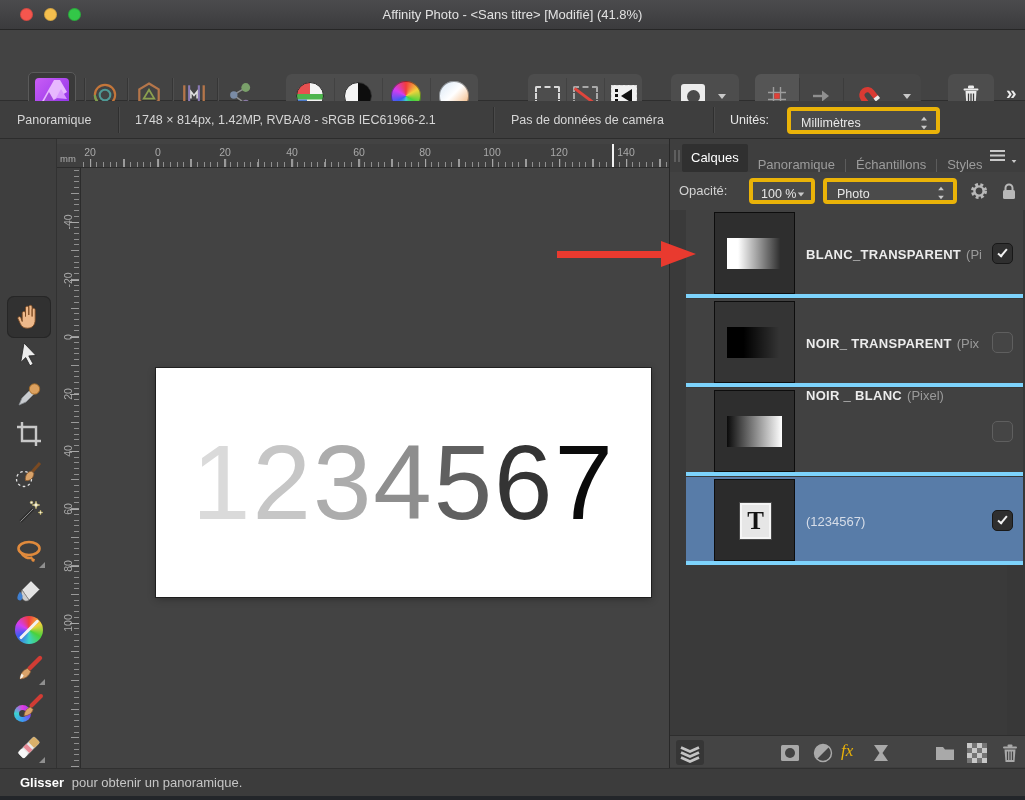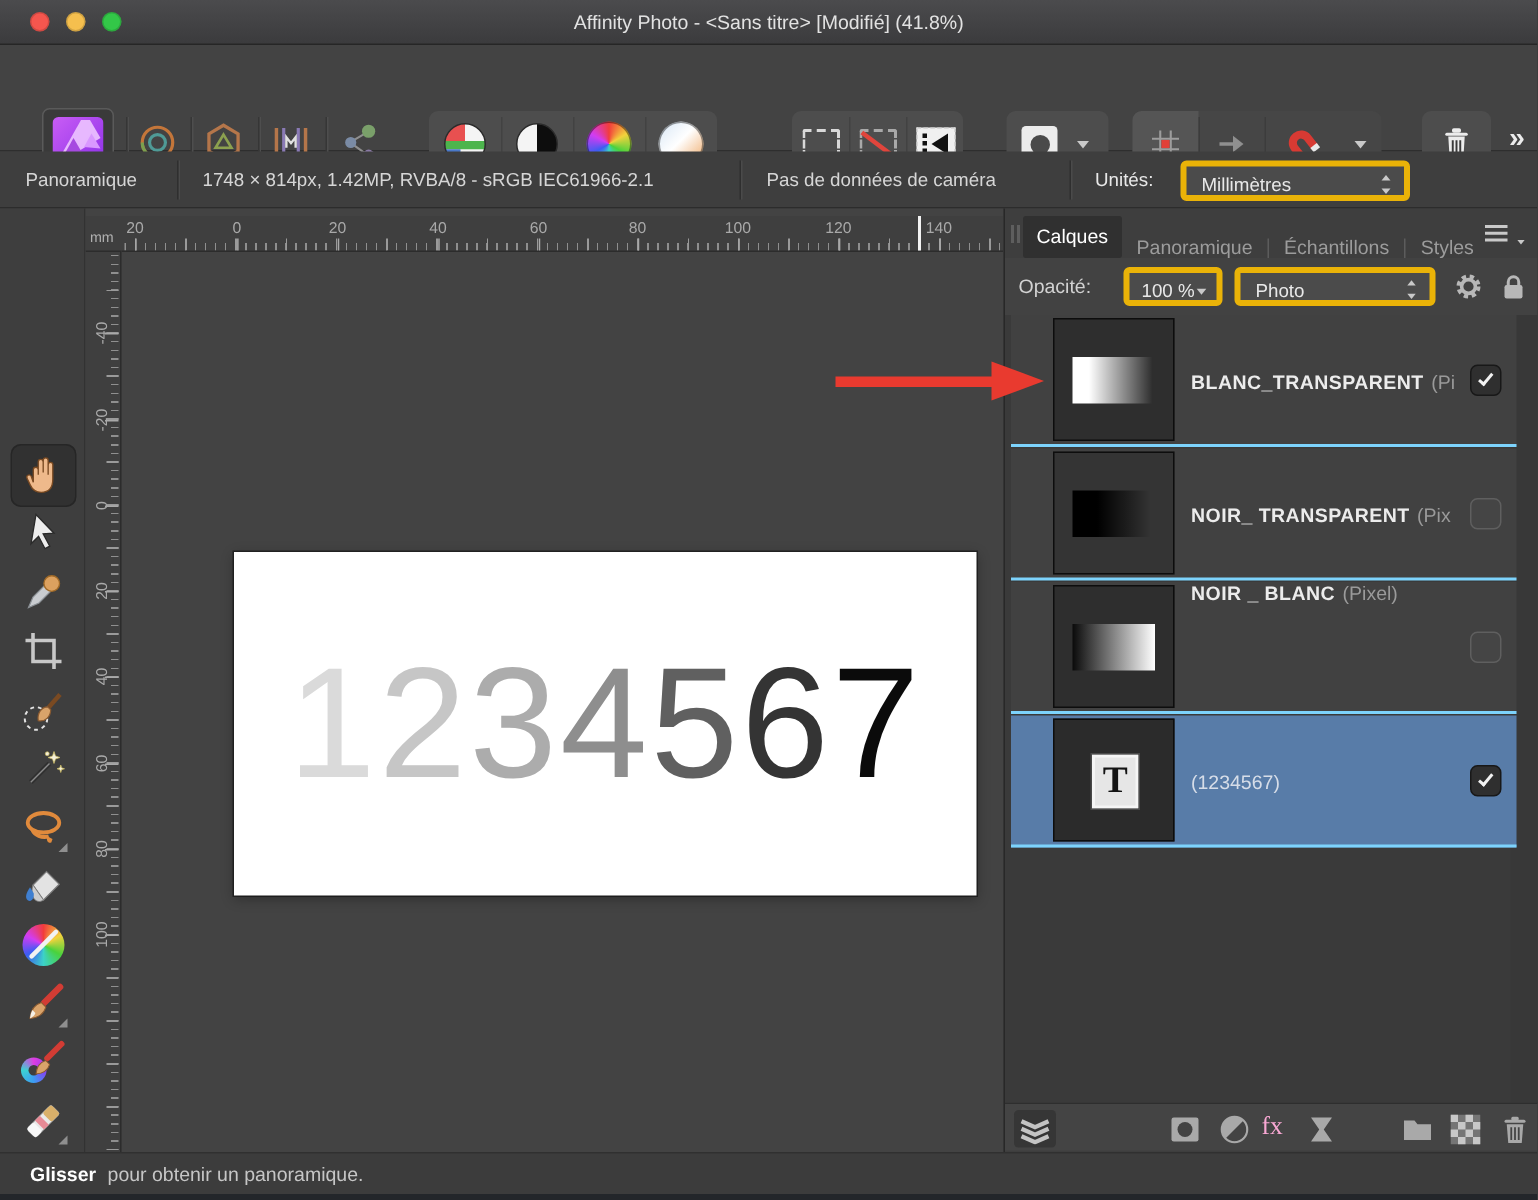--- a/index.html
+++ b/index.html
@@ -51,21 +51,21 @@
   .vlab{position:absolute;left:-1px;width:24px;text-align:center;font-size:10.5px;color:#a9a9a9;transform:rotate(-90deg)}
   .vtick{position:absolute;right:1px;width:9px;height:1px;background:#a9a9a9}
   .page{position:absolute;left:99px;top:229px;width:495px;height:229px;background:#ffffff;box-shadow:0 0 0 1px rgba(0,0,0,.45),0 2px 8px rgba(0,0,0,.3)}
   .digits{width:100%;height:100%;display:flex;align-items:center;justify-content:center;font-size:105px;letter-spacing:2px;font-family:"Liberation Sans",sans-serif}
 
   
   .panel{left:669px;top:139px;width:356px;height:629px;background:#3e3e3e;border-left:1px solid #282828}
   .tabtxt{font-size:13px;color:#9c9c9c;white-space:nowrap}
   .tabsep{width:1px;height:13px;background:#5c5c5c}
   .activetab{background:#303030;color:#fff;line-height:28px;padding:0 9px;border-radius:2px}
-  .row{position:absolute;left:4px;width:337px;height:88px;background:#414141;border-bottom:2px solid #7dd3fc}
+  .row{position:absolute;left:16px;width:337px;height:88px;background:#414141;border-bottom:4px solid #7dd3fc}
   .rowsel{background:#587ca8}
   .thumb{position:absolute;left:28px;top:2px;width:81px;height:82px;background:#2e2e2e;border:1px solid #0d0d0d}
   .gbar{position:absolute;left:12px;top:25px;width:55px;height:31px}
   .lname{font-size:13px;font-weight:bold;color:#ececec;letter-spacing:.3px}
   .lsuf{font-size:13px;color:#9a9a9a;margin-left:5px}
   .plain .lname{font-weight:normal;color:#d6dde8;letter-spacing:0}
   .cbox{position:absolute;left:306px;top:33px;width:21px;height:21px;border-radius:5px}
   .cbox.on{background:#2f2f2f;border:1px solid #181818}
   .cbox.off{background:#454545;border:1px solid #5f5f5f}
   .ck{position:absolute;left:7px;top:3px;width:5px;height:10px;border:solid #f2f2f2;border-width:0 2px 2px 0;transform:rotate(40deg)}
@@ -512,21 +512,21 @@
       </div>
       <svg class="abs" style="left:109px;top:6px" width="22" height="22" viewBox="0 0 22 22">
         <rect x="2" y="3" width="18" height="16" rx="1.5" fill="#a9a9a9"></rect>
         <circle cx="11" cy="11" r="5" fill="#434343"></circle>
       </svg>
       <svg class="abs" style="left:142px;top:6px" width="22" height="22" viewBox="0 0 22 22">
         <circle cx="11" cy="11" r="8.5" fill="#a9a9a9"></circle>
         <path d="M17 5A8.5 8.5 0 0 1 5 17z" fill="#434343"></path>
         <circle cx="11" cy="11" r="8.5" fill="none" stroke="#a9a9a9" stroke-width="1.4"></circle>
       </svg>
-      <span class="abs" style="left:171px;top:5px;font-family:'Liberation Serif',serif;font-size:17px;color:#f9a8d4">fx</span>
+      <span class="abs" style="left:171px;top:5px;font-family:'Liberation Serif',serif;font-style:italic;font-size:17px;color:#eab308">fx</span>
       <svg class="abs" style="left:200px;top:6px" width="22" height="22" viewBox="0 0 22 22">
         <path d="M4 3h14l-5.5 8 5.5 8H4l5.5-8z" fill="#a9a9a9"></path>
       </svg>
       <svg class="abs" style="left:264px;top:6px" width="22" height="22" viewBox="0 0 22 22">
         <path d="M2 5h7l2 2.5h9V18H2z" fill="#a9a9a9"></path>
       </svg>
       <svg class="abs" style="left:297px;top:7px" width="20" height="20" viewBox="0 0 20 20">
         <rect width="20" height="20" fill="#757575"></rect>
         <g fill="#c8c8c8">
           <rect x="0" y="0" width="5" height="5"></rect>

